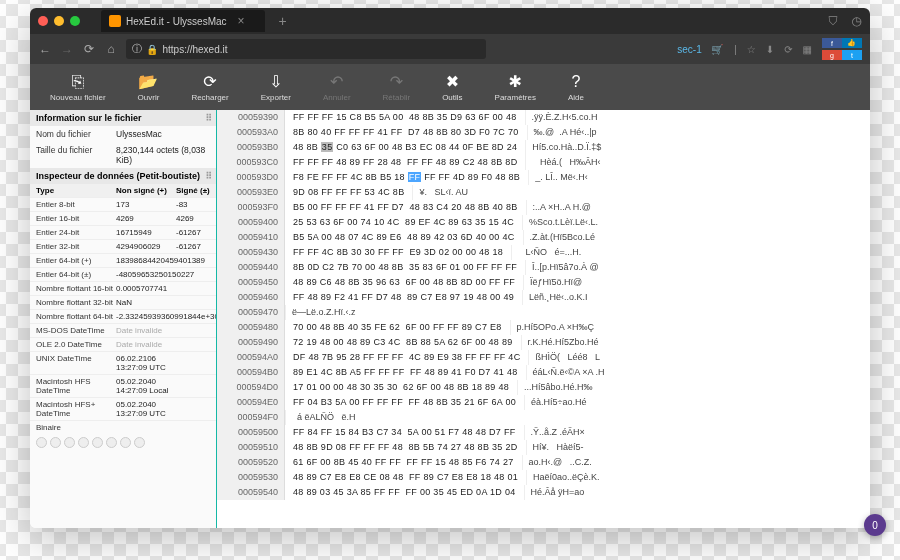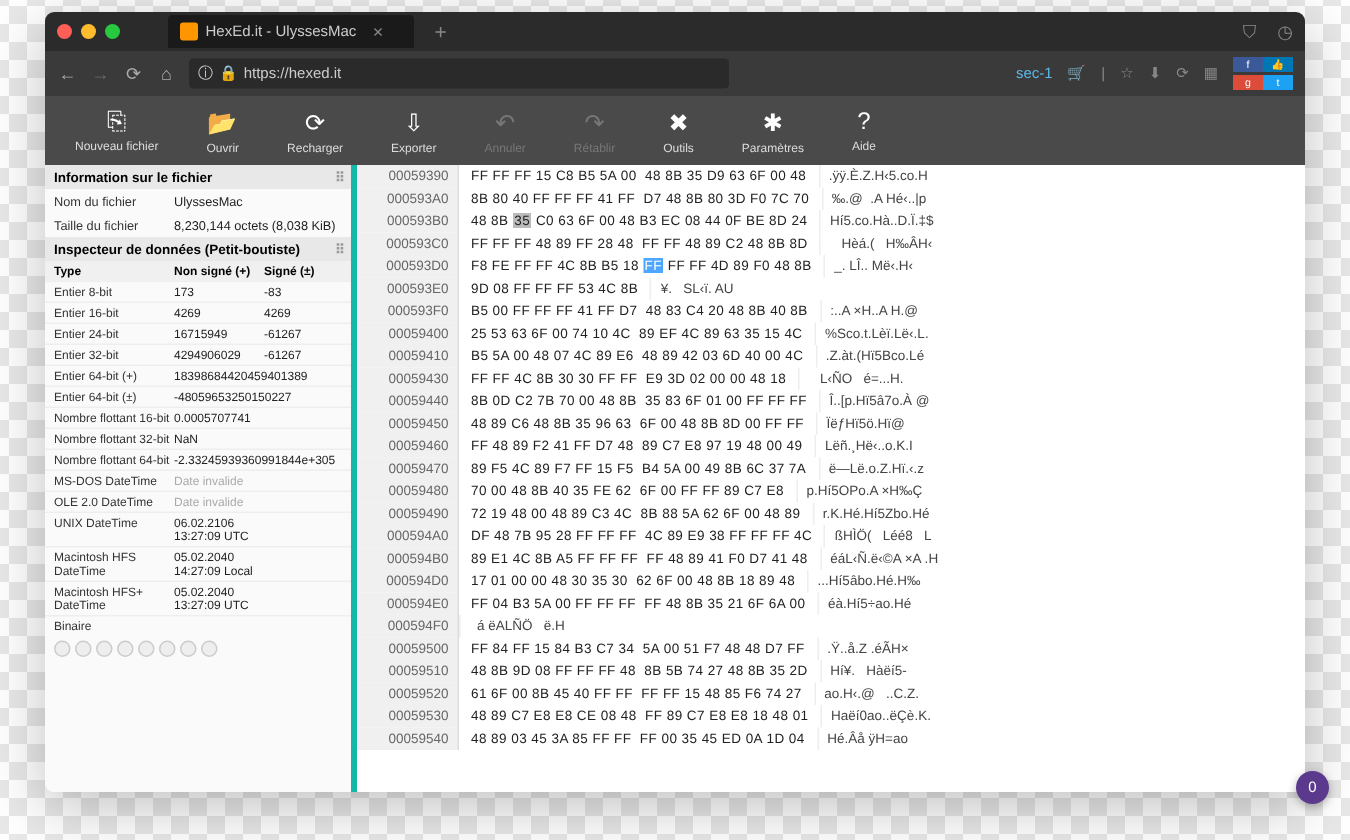--- a/index.html
+++ b/index.html
@@ -1,21 +1,21 @@
 <!DOCTYPE html>
 <html><head>
 <meta charset="utf-8">
 <style>
 *{margin:0;padding:0;box-sizing:border-box;font-family:-apple-system,BlinkMacSystemFont,"Segoe UI",sans-serif}
 body{background:repeating-conic-gradient(#fff 0% 25%,#e8e8e8 0% 50%) 50%/24px 24px;width:900px;height:560px;overflow:hidden;position:relative}
 .window{position:absolute;left:30px;top:8px;width:840px;height:520px;background:#fff;border-radius:6px;box-shadow:0 10px 40px rgba(0,0,0,.25);overflow:hidden;display:flex;flex-direction:column}
 .titlebar{height:26px;background:#2b2b2b;display:flex;align-items:center;padding:0 8px;gap:6px}
 .dot{width:10px;height:10px;border-radius:50%}
 .red{background:#ff5f56}.yellow{background:#ffbd2e}.green{background:#27c93f}
-.tab{background:#1a1a1a;color:#ccc;font-size:10px;padding:4px 20px 4px 8px;border-radius:3px 3px 0 0;margin-left:26px;display:flex;align-items:center;gap:5px;position:relative}
+.tab{background:#1a1a1a;color:#ccc;font-size:10px;padding:4px 20px 4px 8px;border-radius:3px 3px 0 0;margin-left:15px;display:flex;align-items:center;gap:5px;position:relative}
 .tab .fav{width:12px;height:12px;background:#ff9500;border-radius:2px}
 .tab-close{color:#888;font-size:12px;margin-left:6px}
 .tab-plus{color:#888;font-size:14px;margin-left:8px}
 .titlebar-right{margin-left:auto;display:flex;gap:14px;color:#888;font-size:12px}
 .urlbar{height:30px;background:#3a3a3a;display:flex;align-items:center;padding:0 8px;gap:8px}
 .urlbar .nav-ico{color:#aaa;font-size:12px;min-width:14px;text-align:center}
 .urlinput{flex:0 0 360px;background:#2a2a2a;border-radius:3px;height:20px;display:flex;align-items:center;padding:0 6px;gap:4px;color:#ccc;font-size:10px}
 .lock{color:#4caf50}
 .url-right{margin-left:auto;display:flex;align-items:center;gap:10px;font-size:10px}
 .sec1{color:#5bb8e8}
@@ -23,21 +23,21 @@
 .star,.dl,.hist,.boxes{color:#888}
 .social{display:flex;gap:2px}
 .soc{width:20px;height:10px;font-size:7px;display:flex;align-items:center;justify-content:center;color:#fff}
 .soc.fb{background:#3b5998}.soc.tw{background:#1da1f2}.soc.gp{background:#dd4b39}.soc.li{background:#0077b5}
 .toolbar{height:46px;background:#4a4a4a;display:flex;align-items:center;padding:0 4px}
 .tbtn{flex:0 0 auto;padding:0 16px;text-align:center;color:#ddd;font-size:8px;cursor:pointer}
 .tbtn .ico{font-size:16px;display:block;margin-bottom:2px;color:#fff}
 .tbtn.dim{color:#777}
 .tbtn.dim .ico{color:#777}
 .content{flex:1;display:flex;overflow:hidden;font-size:9px}
-.sidebar{width:208px;background:#fafafa;border-right:4px solid #14b8a6;overflow-y:auto}
+.sidebar{width:187px;background:#fafafa;border-right:1px solid #14b8a6;overflow-y:auto}
 .section-hdr{background:#e8e8e8;padding:3px 6px;font-size:9px;font-weight:600;display:flex;justify-content:space-between;align-items:center}
 .drag{letter-spacing:-2px;color:#999}
 .info-row{display:flex;padding:3px 6px;font-size:8.5px}
 .info-label{flex:0 0 80px;color:#333}
 .info-val{color:#222}
 .insp-hdr{display:flex;padding:2px 6px;font-size:8px;font-weight:700;background:#f0f0f0}
 .insp-hdr span:nth-child(1){flex:0 0 80px}
 .insp-hdr span:nth-child(2){flex:0 0 60px}
 .insp-row{display:flex;padding:2px 6px;font-size:8px;border-top:1px solid #eee}
 .insp-row span:nth-child(1){flex:0 0 80px;color:#333}
@@ -236,21 +236,21 @@
         <div class="hexrow"><span class="offset">000593C0</span><span class="bytes">FF FF FF 48 89 FF 28 48  FF FF 48 89 C2 48 8B 8D</span><span class="ascii">   Hèá.(   H‰ÂH‹</span></div>
         <div class="hexrow"><span class="offset">000593D0</span><span class="bytes">F8 FE FF FF 4C 8B B5 18 <span class="sel">FF</span> FF FF 4D 89 F0 48 8B</span><span class="ascii">_. LÎ.. Më‹.H‹</span></div>
         <div class="hexrow"><span class="offset">000593E0</span><span class="bytes">9D 08 FF FF FF 53 4C 8B</span><span class="ascii">¥.   SL‹ï. AU</span></div>
         <div class="hexrow"><span class="offset">000593F0</span><span class="bytes">B5 00 FF FF FF 41 FF D7  48 83 C4 20 48 8B 40 8B</span><span class="ascii">:..A ×H..A H.@</span></div>
         <div class="hexrow"><span class="offset">00059400</span><span class="bytes">25 53 63 6F 00 74 10 4C  89 EF 4C 89 63 35 15 4C</span><span class="ascii">%Sco.t.Lèï.Lë‹.L.</span></div>
         <div class="hexrow"><span class="offset">00059410</span><span class="bytes">B5 5A 00 48 07 4C 89 E6  48 89 42 03 6D 40 00 4C</span><span class="ascii">.Z.àt.(Hï5Bco.Lé</span></div>
         <div class="hexrow"><span class="offset">00059430</span><span class="bytes">FF FF 4C 8B 30 30 FF FF  E9 3D 02 00 00 48 18</span><span class="ascii">   L‹ÑO   é=...H.</span></div>
         <div class="hexrow"><span class="offset">00059440</span><span class="bytes">8B 0D C2 7B 70 00 48 8B  35 83 6F 01 00 FF FF FF</span><span class="ascii">Î..[p.Hï5â7o.À @</span></div>
         <div class="hexrow"><span class="offset">00059450</span><span class="bytes">48 89 C6 48 8B 35 96 63  6F 00 48 8B 8D 00 FF FF</span><span class="ascii">ÏëƒHï5ö.Hï@   </span></div>
         <div class="hexrow"><span class="offset">00059460</span><span class="bytes">FF 48 89 F2 41 FF D7 48  89 C7 E8 97 19 48 00 49</span><span class="ascii">Lëñ.¸Hë‹..o.K.I</span></div>
-        <div class="hexrow"><span class="offset">00059470</span><span class="bytes">89 F5 4C 89 F7 FF 15 F5  B4 5A 00 49 8B 6C 37 7A</span><span class="ascii">ë—Lë.o.Z.Hï.‹.z</span></div>
+        <div class="hexrow"><span class="offset">00059470</span><span class="ascii">ë—Lë.o.Z.Hï.‹.z</span></div>
         <div class="hexrow"><span class="offset">00059480</span><span class="bytes">70 00 48 8B 40 35 FE 62  6F 00 FF FF 89 C7 E8</span><span class="ascii">p.Hí5OPo.A ×H‰Ç</span></div>
         <div class="hexrow"><span class="offset">00059490</span><span class="bytes">72 19 48 00 48 89 C3 4C  8B 88 5A 62 6F 00 48 89</span><span class="ascii">r.K.Hé.Hí5Zbo.Hé</span></div>
         <div class="hexrow"><span class="offset">000594A0</span><span class="bytes">DF 48 7B 95 28 FF FF FF  4C 89 E9 38 FF FF FF 4C</span><span class="ascii">ßHÌÖ(   Léé8   L</span></div>
         <div class="hexrow"><span class="offset">000594B0</span><span class="bytes">89 E1 4C 8B A5 FF FF FF  FF 48 89 41 F0 D7 41 48</span><span class="ascii">éáL‹Ñ.ë‹©A ×A .H</span></div>
         <div class="hexrow"><span class="offset">000594D0</span><span class="bytes">17 01 00 00 48 30 35 30  62 6F 00 48 8B 18 89 48</span><span class="ascii">...Hí5âbo.Hé.H‰</span></div>
         <div class="hexrow"><span class="offset">000594E0</span><span class="bytes">FF 04 B3 5A 00 FF FF FF  FF 48 8B 35 21 6F 6A 00</span><span class="ascii">éà.Hí5÷ao.Hé</span></div>
         <div class="hexrow"><span class="offset">000594F0</span><span class="ascii">  á ëALÑÖ   ë.H</span></div>
         <div class="hexrow"><span class="offset">00059500</span><span class="bytes">FF 84 FF 15 84 B3 C7 34  5A 00 51 F7 48 48 D7 FF</span><span class="ascii">.Ÿ..å.Z .éÃH×</span></div>
         <div class="hexrow"><span class="offset">00059510</span><span class="bytes">48 8B 9D 08 FF FF FF 48  8B 5B 74 27 48 8B 35 2D</span><span class="ascii">Hí¥.   Hàëí5-</span></div>
         <div class="hexrow"><span class="offset">00059520</span><span class="bytes">61 6F 00 8B 45 40 FF FF  FF FF 15 48 85 F6 74 27</span><span class="ascii">ao.H‹.@   ..C.Z.</span></div>

